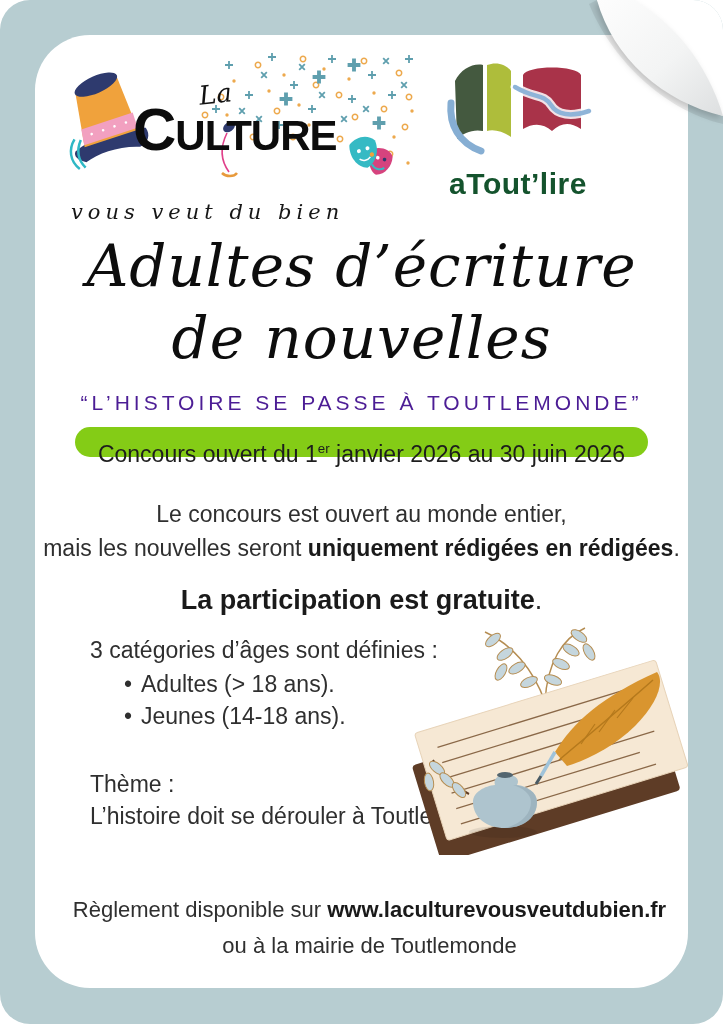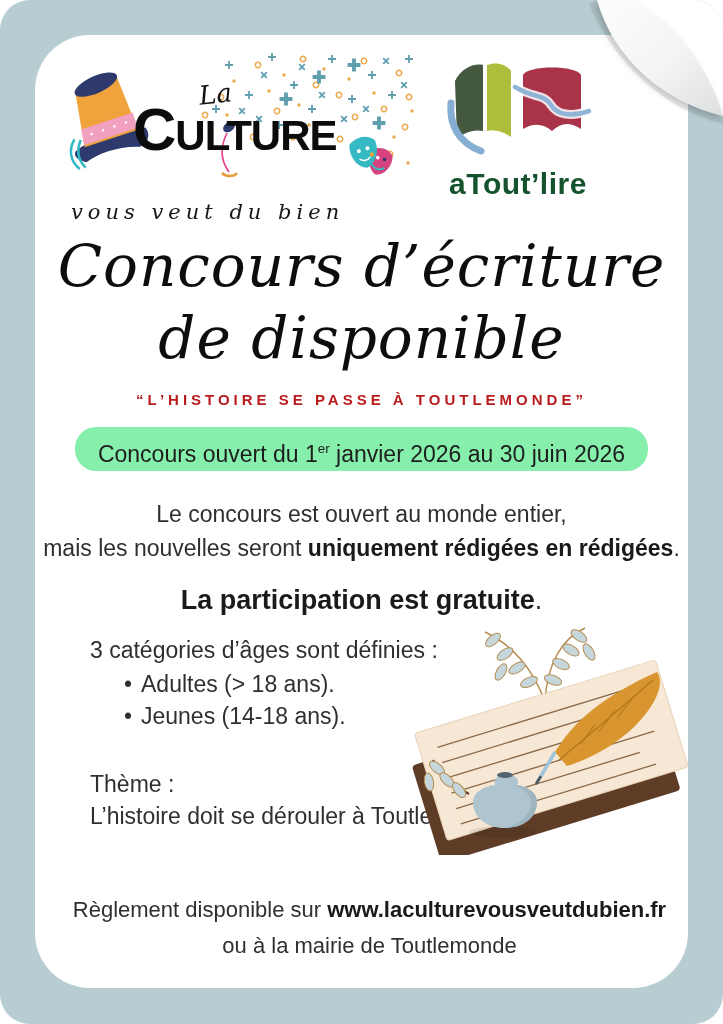--- a/index.html
+++ b/index.html
@@ -9,22 +9,22 @@
   .abs{position:absolute;}
   .ctr{left:0;right:0;text-align:center;}
   
   .logo-la{font-family:"DejaVu Serif",serif;font-style:italic;font-size:26px;color:#111;transform:rotate(-6deg);}
   .logo-word{font-size:42px;font-weight:700;letter-spacing:-1px;color:#0c0c0c;text-transform:uppercase;line-height:58px;text-align:right;}
   .logo-word::first-letter{font-size:60px;}
   .logo-tagline{font-family:"DejaVu Serif",serif;font-style:italic;font-size:21px;letter-spacing:5px;color:#161616;white-space:nowrap;}
   .books-name{font-size:30px;font-weight:600;color:#14532d;text-align:center;letter-spacing:0.5px;}
   
   .script{font-family:"DejaVu Serif",serif;font-style:italic;font-weight:500;font-size:58px;color:#0d0d0d;letter-spacing:1px;line-height:70px;}
-  .subtitle{font-size:15px;font-weight:700;letter-spacing:4px;color:#b91c1c;}
-  .banner{left:40px;right:40px;height:44px;line-height:43px;background:#86efac;border-radius:21px;text-align:center;font-size:23px;color:#1d1d1d;}
+  .subtitle{font-size:21px;font-weight:400;letter-spacing:4px;color:#4c1d95;}
+  .banner{left:40px;right:40px;height:30px;line-height:43px;background:#84cc16;border-radius:21px;text-align:center;font-size:23px;color:#1d1d1d;}
   .banner sup{font-size:0.58em;vertical-align:super;}
   .body-txt{font-size:23px;color:#2f2f2f;}
   .b{font-weight:700;color:#1a1a1a;}
   .gratuite{font-size:27px;}
   .list-item{font-size:23px;color:#2f2f2f;}
   .bullet{display:inline-block;width:26px;text-align:center;}
   .footer-txt{font-size:22px;color:#2f2f2f;margin-left:16px;}
 </style>
 </head>
 <body>
@@ -150,22 +150,22 @@
         <path d="M12,22 C18,10 30,4 40,6 L40,72 C30,70 20,74 14,80 Z" fill="#44593f"></path>
         <path d="M44,6 C54,2 64,6 68,12 L68,78 C60,72 50,70 44,72 Z" fill="#aebd3b"></path>
         <path d="M8,44 C6,66 16,84 38,92" stroke="#86aed3" stroke-width="7" fill="none" stroke-linecap="round"></path>
         <path d="M80,16 C84,6 134,6 138,16 L138,70 C126,62 118,64 109,72 C100,64 90,64 80,70 Z" fill="#a93349"></path>
         <path d="M72,28 C92,40 100,34 108,46 C114,56 128,58 146,52" stroke="#ffffff" stroke-width="9" fill="none" opacity="0.85" stroke-linecap="round"></path>
         <path d="M72,28 C92,40 100,34 108,46 C114,56 128,58 146,52" stroke="#8fb4d8" stroke-width="4.5" fill="none" stroke-linecap="round"></path>
       </svg>
       <div class="abs books-name" style="left:0;top:108px;width:150px;">aTout’lire</div>
     </div>
 
-    <div class="abs ctr script" style="top:196px;">Concours d’écriture</div>
-    <div class="abs ctr script" style="top:268px;">de disponible</div>
+    <div class="abs ctr script" style="top:196px;">Adultes d’écriture</div>
+    <div class="abs ctr script" style="top:268px;">de nouvelles</div>
 
     <div class="abs ctr subtitle" style="top:356px;">“L’HISTOIRE SE PASSE À TOUTLEMONDE”</div>
 
     <div class="abs banner" style="top:392px;">
       <span>Concours ouvert du 1</span><sup>er</sup><span> janvier 2026 au 30 juin 2026</span>
     </div>
 
     <div class="abs ctr body-txt" style="top:466px;">Le concours est ouvert au monde entier,</div>
     <div class="abs ctr body-txt" style="top:500px;">
       <span>mais les nouvelles seront </span><span class="b">uniquement rédigées en rédigées</span><span>.</span>

